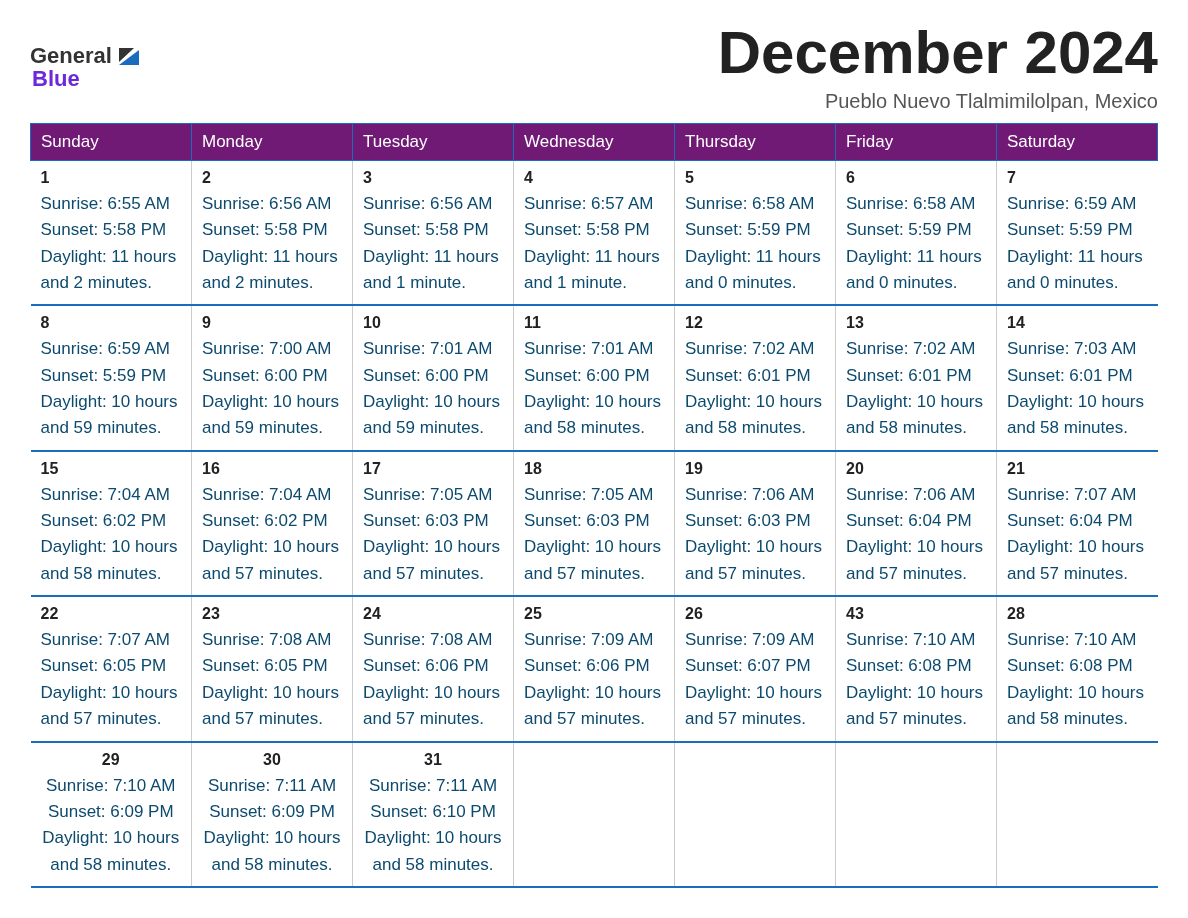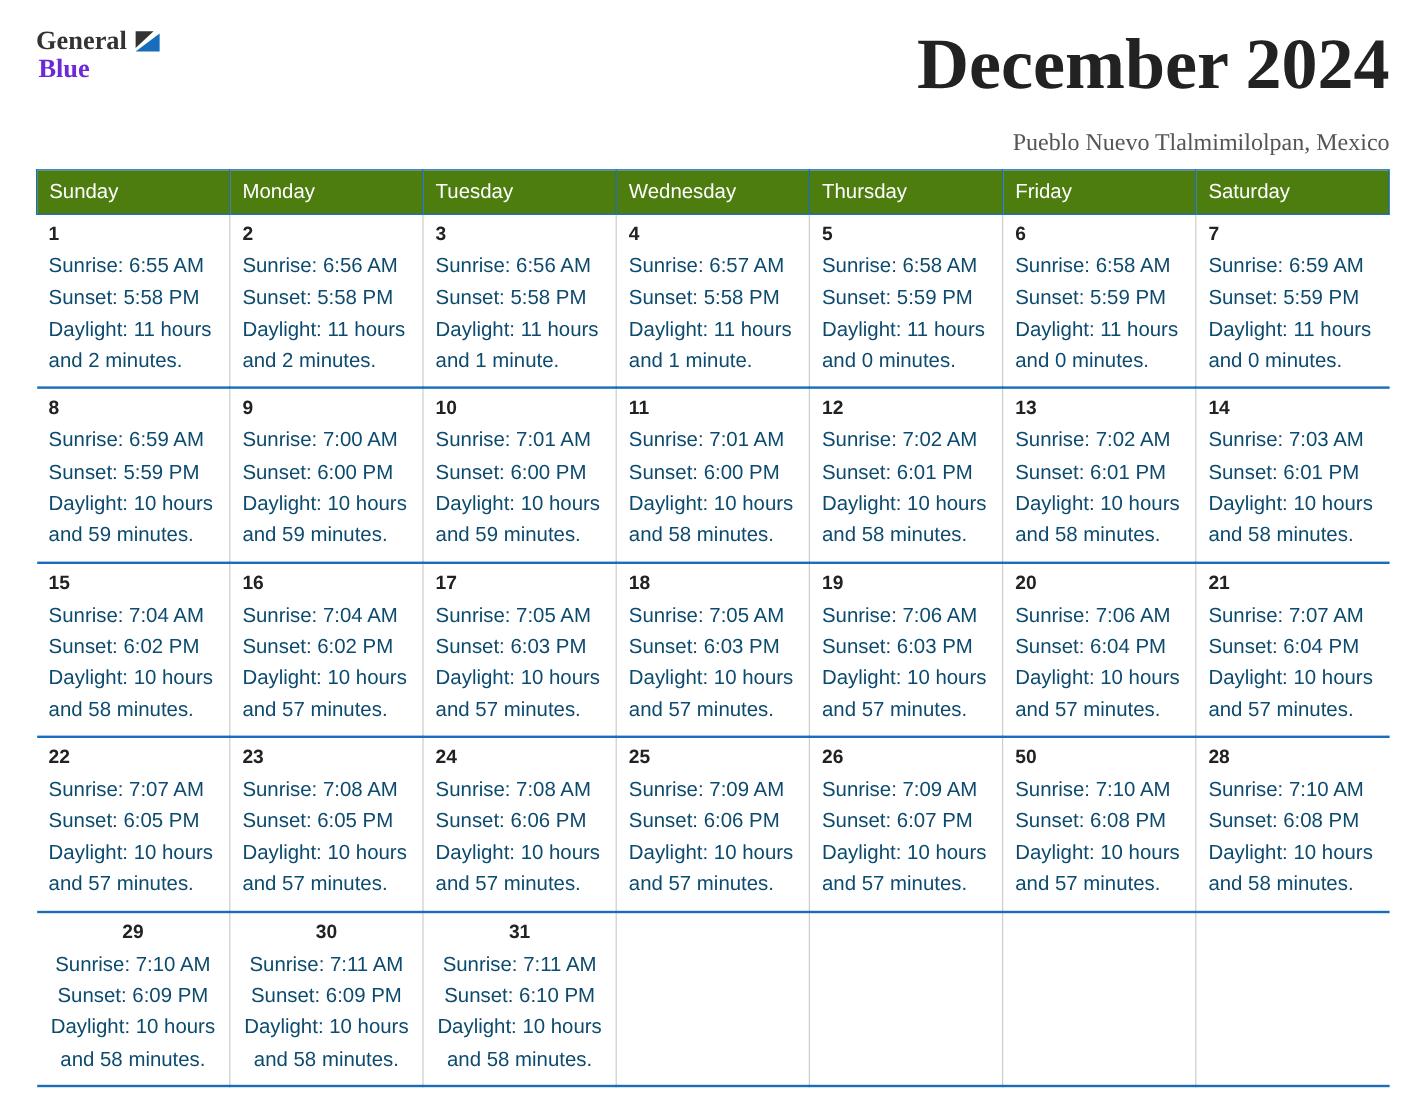--- a/index.html
+++ b/index.html
@@ -6,23 +6,22 @@
     body {
       font-family: Arial, sans-serif;
       background: #fff;
       width: 1188px;
       min-height: 918px;
       padding: 20px 30px;
     }
     .header {
       display: flex;
       justify-content: space-between;
-      align-items: flex-start;
+      align-items: center;
       margin-bottom: 10px;
-      font-family: Liberation Serif, serif;
     }
     .logo {
       display: flex;
       align-items: center;
       gap: 0;
     }
     .logo-text-general {
       font-size: 22px;
       font-weight: bold;
       color: #333;
@@ -37,29 +36,29 @@
     }
     .month-title {
       font-size: 60px;
       font-weight: bold;
       color: #222;
       line-height: 1.1;
     }
     .location {
       font-size: 20px;
       color: #555;
-      margin-top: 22px;
+      margin-top: 4px;
     }
     table {
       width: 100%;
       border-collapse: collapse;
       margin-top: 8px;
     }
     thead tr {
-      background-color: #4d7c0f;
+      background-color: #701a75;
     }
     thead th {
       color: #fff;
       font-size: 17px;
       font-weight: normal;
       text-align: left;
       padding: 8px 10px;
       border: 1px solid #1a6dbd;
     }
     tbody tr {
@@ -237,21 +236,21 @@
         </td>
         <td>
           <span class="day-num">25</span>
           <div class="day-info">Sunrise: 7:09 AM<br>Sunset: 6:06 PM<br>Daylight: 10 hours and 57 minutes.</div>
         </td>
         <td>
           <span class="day-num">26</span>
           <div class="day-info">Sunrise: 7:09 AM<br>Sunset: 6:07 PM<br>Daylight: 10 hours and 57 minutes.</div>
         </td>
         <td>
-          <span class="day-num">50</span>
+          <span class="day-num">43</span>
           <div class="day-info">Sunrise: 7:10 AM<br>Sunset: 6:08 PM<br>Daylight: 10 hours and 57 minutes.</div>
         </td>
         <td>
           <span class="day-num">28</span>
           <div class="day-info">Sunrise: 7:10 AM<br>Sunset: 6:08 PM<br>Daylight: 10 hours and 58 minutes.</div>
         </td>
       </tr>
       <tr>
         <td>
           <span class="day-num">29</span>

